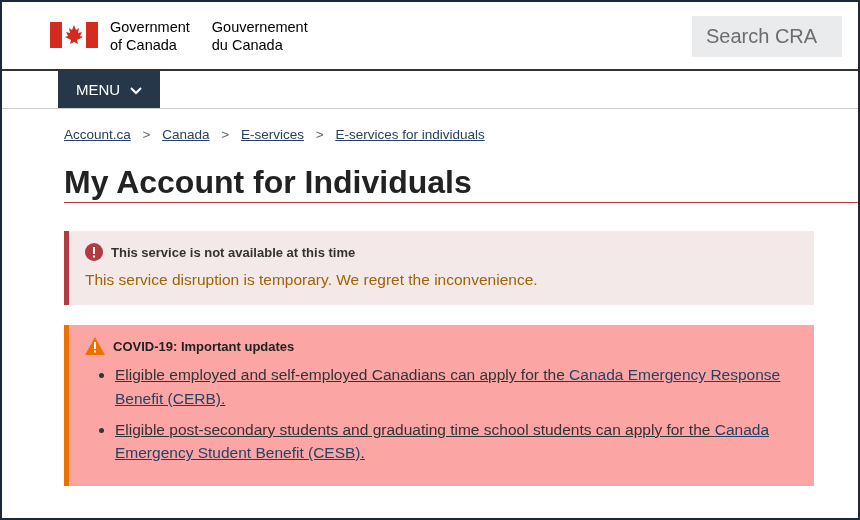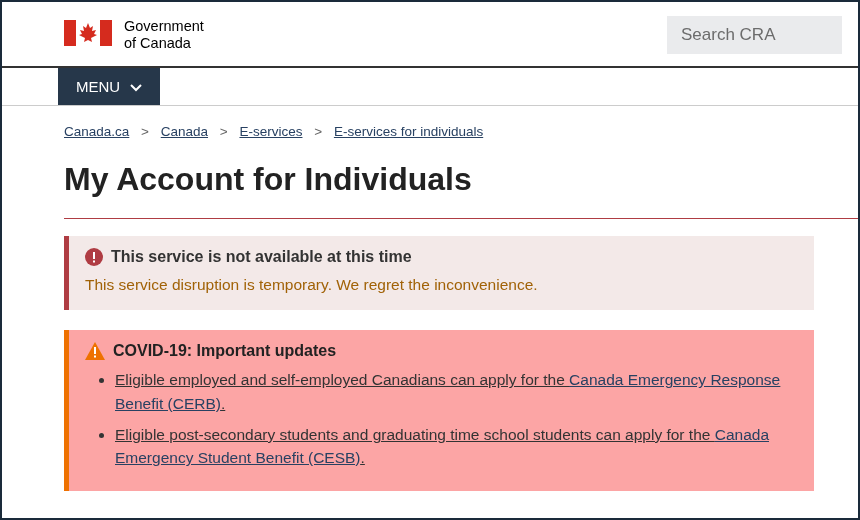--- a/index.html
+++ b/index.html
@@ -1,37 +1,37 @@
 <!DOCTYPE html>
 <html><head>
 <meta charset="utf-8">
 <style>
   * { box-sizing: border-box; margin: 0; padding: 0; }
   html, body { width: 860px; height: 520px; font-family: "Helvetica Neue", Arial, sans-serif; color: #333; background:#fff;}
   .frame { width: 860px; height: 520px; border: 2px solid #1a2a3a; overflow: hidden; position: relative; background:#fff;}
-  .header { display: flex; align-items: center; justify-content: space-between; padding: 14px 16px 12px 62px; border-bottom: 2px solid #333; }
+  .header { display: flex; align-items: center; justify-content: space-between; padding: 14px 16px 12px 48px; border-bottom: 2px solid #333; }
   .brand { display: flex; align-items: center; gap: 12px; }
   .flag { display:inline-block; }
   .gov-text { display: flex; gap: 22px; font-size: 14.5px; line-height: 1.2; font-weight: 500; color:#000;}
   .gov-text .col { display:flex; flex-direction:column;}
-  .search { background:#eaebed; border:none; padding: 9px 14px; font-size: 17px; width: 175px; color:#555;}
+  .search { background:#eaebed; border:none; padding: 9px 14px; font-size: 20px; width: 150px; color:#555;}
   .search::placeholder { color:#6c6c6c; }
   .menubar { padding: 0 0 0 56px; }
   .menu-btn { background:#26374a; color:#fff; border:none; padding: 10px 18px; font-size: 15px; font-weight:500; display:inline-flex; align-items:center; gap:10px; cursor:pointer;}
   .menu-btn .chev { display:inline-block; }
   .content-wrap { border-top: 1px solid #ccc; margin-top:0; padding: 0 0 0 0;}
   .inner { padding: 14px 44px 20px 62px; }
   .breadcrumb { font-size: 13.5px; color:#284162; padding: 4px 0 22px 0;}
   .breadcrumb a { color:#284162; text-decoration: underline;}
   .breadcrumb .sep { color:#666; padding: 0 8px; text-decoration:none;}
-  h1 { font-size: 32px; font-weight: 700; color:#222; padding-bottom: 20px; border-bottom: 1px solid #af3c43; margin-bottom: 17px; margin-right:-44px;}
+  h1 { font-size: 32px; font-weight: 700; color:#222; padding-bottom: 1px; border-bottom: 1px solid #af3c43; margin-bottom: 28px; margin-right:-44px;}
   .alert { border-left: 5px solid; padding: 12px 16px 14px 16px; margin-bottom: 20px; }
   .alert-danger { border-color:#af3c43; background:#f3e9e8; }
   .alert-warning { border-color:#ee7100; background:#fca5a5; }
-  .alert .title-row { display:flex; align-items:center; gap:8px; font-weight:700; font-size:16px; color:#222; margin-bottom:8px;}
+  .alert .title-row { display:flex; align-items:center; gap:8px; font-weight:700; font-size:13px; color:#222; margin-bottom:8px;}
   .alert-danger .title-row { color:#333;}
   .alert .body { font-size:15.5px; color:#a16207; line-height:1.45;}
   .alert ul { padding-left: 30px; margin-top:4px;}
   .alert li { margin-bottom:8px; font-size:15.5px; color:#333; line-height:1.5;text-decoration:underline;}
   .alert a { color:#284162; text-decoration: underline;}
   .icon-circle { width:18px; height:18px; flex-shrink:0;}
   .icon-warn-tri { width:20px; height:18px; flex-shrink:0;}
 </style>
 </head>
 <body>
@@ -46,41 +46,45 @@
           <rect x="12" y="0" width="24" height="26" fill="#fff"></rect>
           <rect x="36" y="0" width="12" height="26" fill="#d52b1e"></rect>
           <path d="M24 3 L26 8 L29 6 L28 11 L32 10 L30 14 L33 15 L27 18 L28 22 L24 20 L20 22 L21 18 L15 15 L18 14 L16 10 L20 11 L19 6 L22 8 Z" fill="#d52b1e"></path>
         </svg>
       </span>
       <div class="gov-text">
         <div class="col">
           <span>Government</span>
           <span>of Canada</span>
         </div>
+        <div class="col">
+          <span>Gouvernement</span>
+          <span>du Canada</span>
+        </div>
       </div>
     </div>
     <input class="search" type="text" placeholder="Search CRA" style="">
   </div>
 
   <div class="menubar">
     <button class="menu-btn">
       <span>MENU</span>
       <span class="chev">
         <svg width="12" height="8" viewBox="0 0 12 8">
             <path d="M1 1 L6 6 L11 1" stroke="#fff" stroke-width="2" fill="none"></path>
           </svg>
       </span>
     </button>
   </div>
 
   <div class="content-wrap">
     <div class="inner">
 
       <nav class="breadcrumb">
-        <a href="#">Canada.ca</a>
+        <a href="#">Account.ca</a>
         <span class="sep">&gt;</span>
         <a href="#">Canada</a>
         <span class="sep">&gt;</span>
         <a href="#">E-services</a>
         <span class="sep">&gt;</span>
         <a href="#">E-services for individuals</a>
       </nav>
 
       <h1>My Account for Individuals</h1>
 

